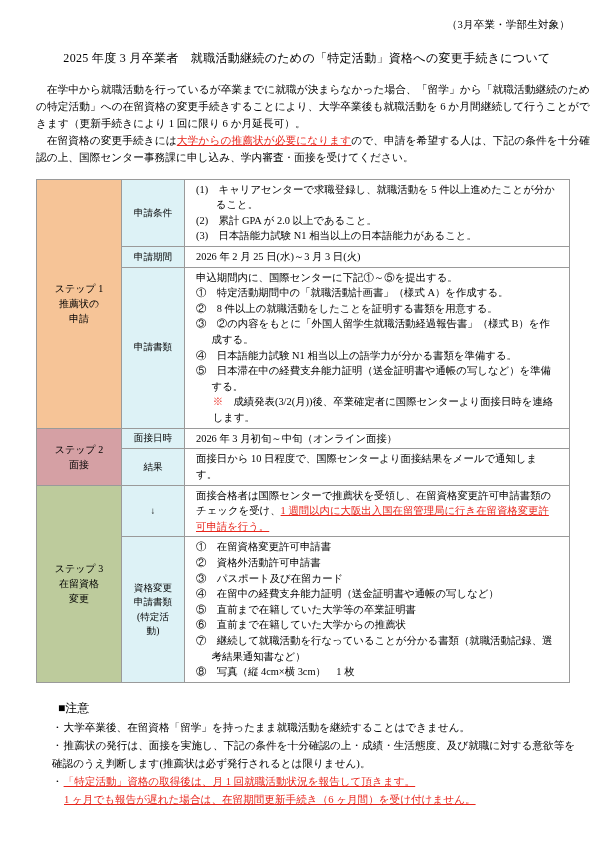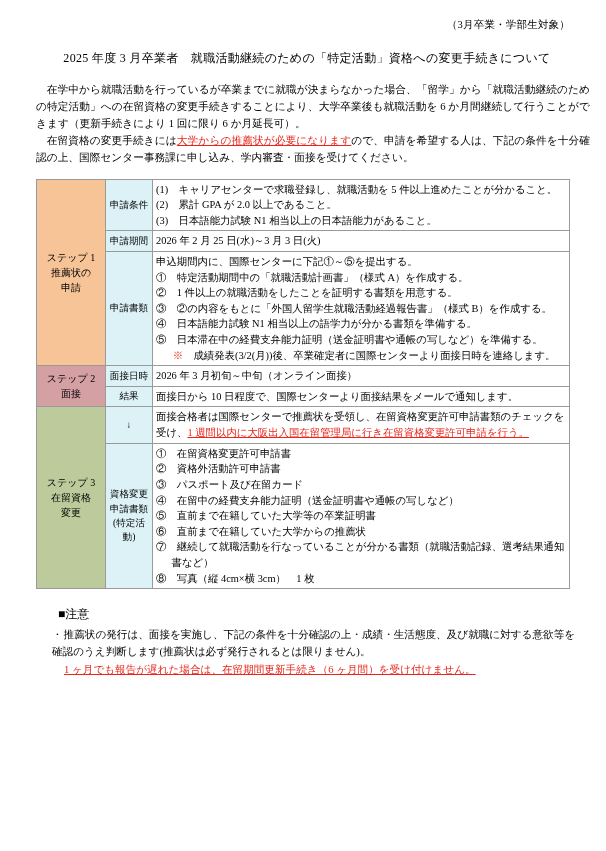--- a/index.html
+++ b/index.html
@@ -69,21 +69,21 @@
   }
   table.steps {
     border-collapse: collapse;
     width: 534px;
     table-layout: fixed;
     font-size: 10.3px;
   }
   table.steps td {
     border: 1px solid #9a9a9a;
     vertical-align: middle;
-    padding: 2px 3px;
+    padding: 2px 11px;
     line-height: 1.5;
   }
   td.step-label {
     width: 62px;
     text-align: center;
     font-size: 10px;
     line-height: 2.1;
     padding: 4px 2px;
   }
   td.sub-label {
@@ -190,21 +190,21 @@
       <tr>
         <td class="sub-label">申請期間</td>
         <td class="content">2026 年 2 月 25 日(水)～3 月 3 日(火)</td>
       </tr>
 
       <tr>
         <td class="sub-label">申請書類</td>
         <td class="content">
           <div>申込期間内に、国際センターに下記①～⑤を提出する。</div>
           <div class="hang">①　特定活動期間中の「就職活動計画書」（様式 A）を作成する。</div>
-          <div class="hang">②　1 件以上の就職活動をしたことを証明する書類を用意する。</div>
+          <div class="hang">②　8 件以上の就職活動をしたことを証明する書類を用意する。</div>
           <div class="hang">③　②の内容をもとに「外国人留学生就職活動経過報告書」（様式 B）を作成する。</div>
           <div class="hang">④　日本語能力試験 N1 相当以上の語学力が分かる書類を準備する。</div>
           <div class="hang">⑤　日本滞在中の経費支弁能力証明（送金証明書や通帳の写しなど）を準備する。</div>
           <div class="note-star"><span class="star-mark">※</span><span>　成績発表(3/2(月))後、卒業確定者に国際センターより面接日時を連絡します。</span></div>
         </td>
       </tr>
 
       <tr>
         <td class="step-label c-rose" rowspan="2">
           <div>ステップ 2</div>
@@ -249,25 +249,31 @@
         </td>
       </tr>
 
     </tbody>
       </table>
   </div>
 
   <div class="notes">
     <div class="notes-head">■注意</div>
 
+    <div class="note-item">
+      <span class="bullet">・</span><span>大学卒業後、在留資格「留学」を持ったまま就職活動を継続することはできません。</span>
+    </div>
 
     <div class="note-item">
       <span class="bullet">・</span><span>推薦状の発行は、面接を実施し、下記の条件を十分確認の上・成績・生活態度、及び就職に対する意欲等を確認のうえ判断します(推薦状は必ず発行されるとは限りません)。</span>
     </div>
 
+    <div class="note-item">
+      <span class="bullet">・</span><span class="note-red">「特定活動」資格の取得後は、月 1 回就職活動状況を報告して頂きます。</span>
+    </div>
 
     <div class="note-item note-cont">
       <span class="note-red">1 ヶ月でも報告が遅れた場合は、在留期間更新手続き（6 ヶ月間）を受け付けません。</span>
     </div>
   </div>
 
 
 </div>
 
 </body></html>

